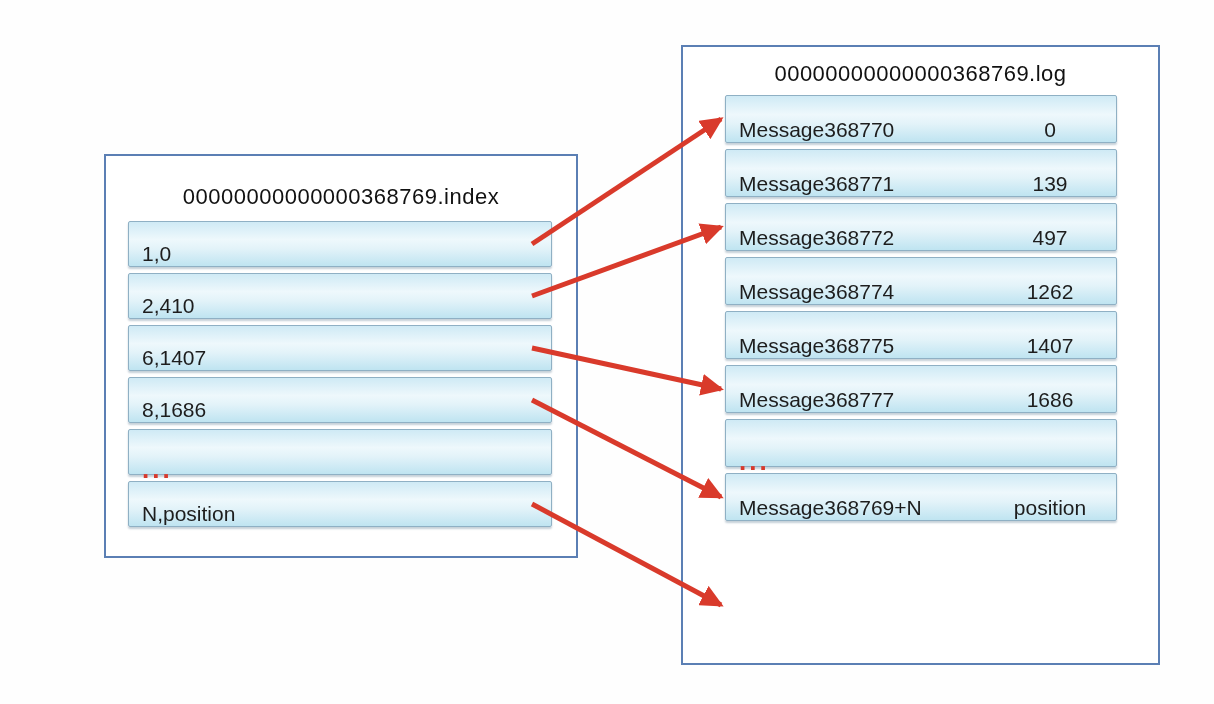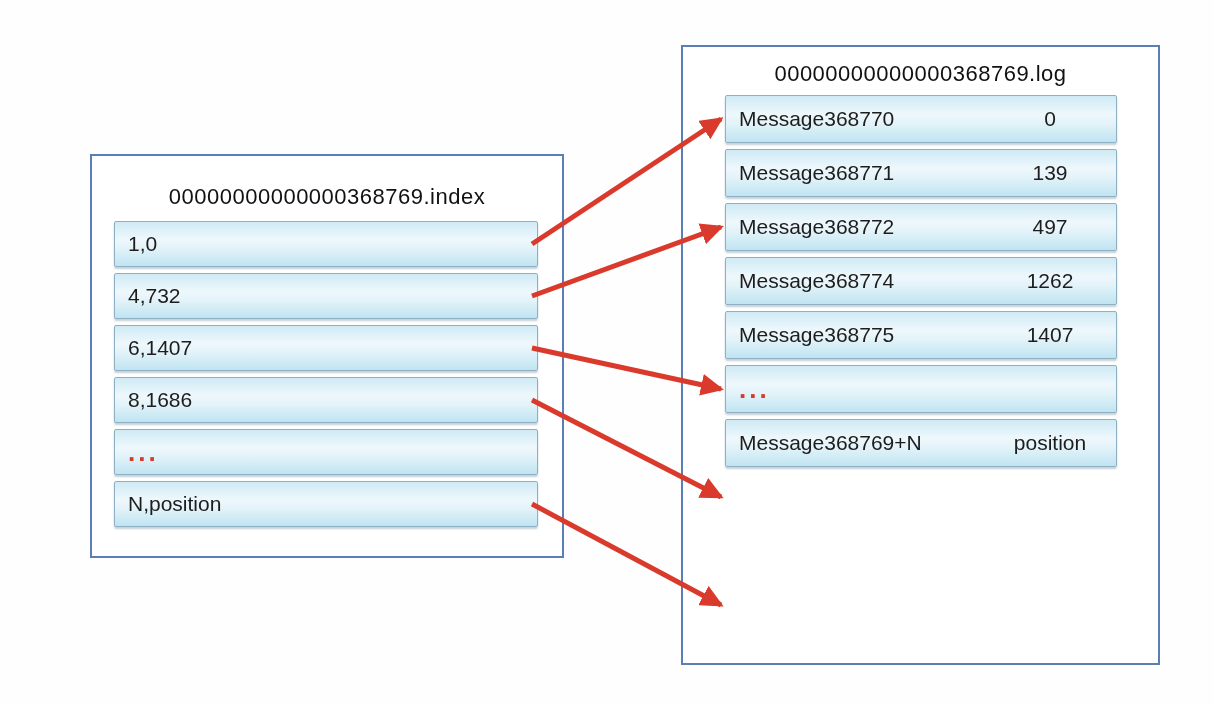--- a/index.html
+++ b/index.html
@@ -15,21 +15,21 @@
     background: #fefefe;
     overflow: hidden;
   }
   .file-box {
     position: absolute;
     background: #ffffff;
     border: 2px solid #5b7fb4;
     box-sizing: border-box;
   }
   #index-box {
-    left: 90px;
+    left: 104px;
     top: 154px;
     width: 474px;
     height: 404px;
   }
   #log-box {
     left: 681px;
     top: 45px;
     width: 479px;
     height: 620px;
   }
@@ -55,21 +55,21 @@
   }
   #log-rows {
     left: 42px;
     top: 48px;
     width: 392px;
   }
   .row {
     height: 46px;
     flex: 0 0 auto;
     display: flex;
-    align-items: center;
+    align-items: flex-end;
     box-sizing: border-box;
     border: 1px solid #8fb0c4;
     border-radius: 2px;
     background: linear-gradient(180deg, #cfeaf5 0%, #eef8fc 40%, #e3f3f9 60%, #bfe4f1 100%);
     box-shadow: 0 2px 2px rgba(109,138,158,0.40);
   }
   #log-rows .row { height: 48px; }
   .row .lbl {
     padding-left: 13px;
     font-size: 21px;
@@ -106,21 +106,21 @@
 
 <div id="canvas">
 
   <div id="index-box" class="file-box">
     <div class="file-title">00000000000000368769.index</div>
     <div id="index-rows" class="rows">
         <div class="row" id="idx-1">
           <span class="lbl">1,0</span>
         </div>
         <div class="row" id="idx-3">
-          <span class="lbl">4,732</span>
+          <span class="lbl">2,410</span>
         </div>
         <div class="row" id="idx-6">
           <span class="lbl">6,1407</span>
         </div>
         <div class="row" id="idx-8">
           <span class="lbl">8,1686</span>
         </div>
         <div class="row ellipsis" id="idx-ellipsis">
           <span class="lbl">...</span>
         </div>
@@ -146,20 +146,24 @@
           <span class="val">497</span>
         </div>
         <div class="row" id="log-368774">
           <span class="lbl">Message368774</span>
           <span class="val">1262</span>
         </div>
         <div class="row" id="log-368775">
           <span class="lbl">Message368775</span>
           <span class="val">1407</span>
         </div>
+        <div class="row" id="log-368777">
+          <span class="lbl">Message368777</span>
+          <span class="val">1686</span>
+        </div>
         <div class="row ellipsis" id="log-ellipsis">
           <span class="lbl">...</span>
         </div>
         <div class="row" id="log-n">
           <span class="lbl">Message368769+N</span>
           <span class="val">position</span>
         </div>
       </div>
   </div>
 

